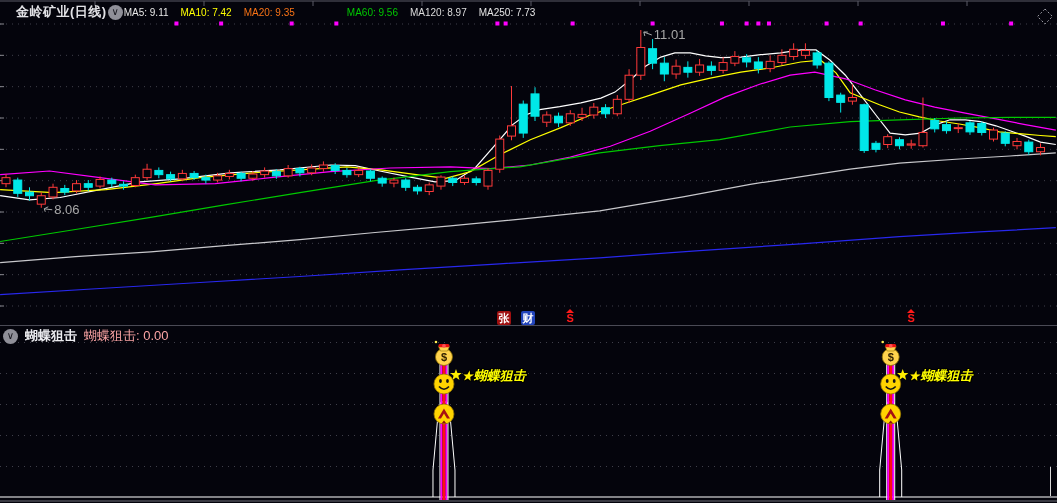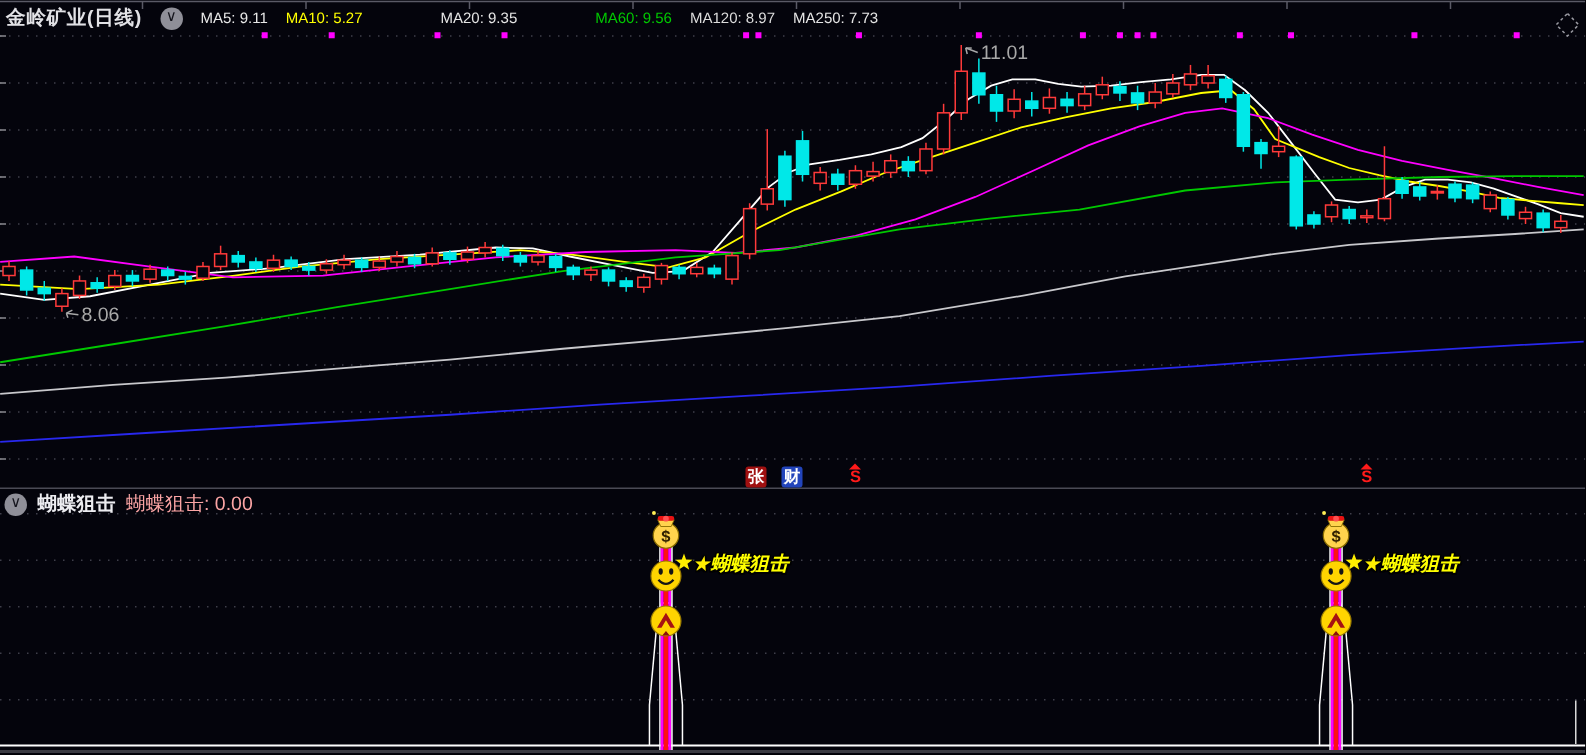--- a/index.html
+++ b/index.html
@@ -1,18 +1,18 @@
 <!DOCTYPE html>
 <html><head>
 <meta charset="utf-8">
 <style>
   html,body{margin:0;padding:0;background:#000;}
   .app{position:relative;width:1057px;height:503px;background:#04040c;overflow:hidden;
        font-family:"Liberation Sans",sans-serif;}
-  .top-bar{position:absolute;left:4px;top:3px;height:18px;display:flex;align-items:center;gap:12px;z-index:5;}
+  .top-bar{position:absolute;left:16px;top:3px;height:18px;display:flex;align-items:center;gap:1px;z-index:5;}
   .title{font-size:13px;font-weight:bold;color:#e2e2e6;letter-spacing:0.5px;white-space:nowrap;}
   .chev-icon{width:15px;height:15px;border-radius:50%;background:#8f8f98;color:#14141c;font-size:10px;
              line-height:14px;text-align:center;flex:0 0 auto;}
   .legend{display:flex;align-items:center;gap:12px;}
   .legend span{font-size:10px;white-space:nowrap;}
   .sub-bar{position:absolute;left:3px;top:327px;height:18px;display:flex;align-items:center;gap:7px;z-index:5;}
   .sub-name{font-size:13px;font-weight:bold;color:#ececf0;}
   .sub-val{font-size:13px;color:#fca5a5;}
   svg{position:absolute;left:0;top:0;}
   .badge{position:absolute;width:14px;height:14px;font-size:11px;font-weight:bold;color:#fff;
@@ -27,22 +27,22 @@
 </style>
 </head>
 <body>
 
 <div class="app">
   <div class="top-bar">
     <span class="title">金岭矿业(日线)</span>
     <span class="chev-icon">∨</span>
     <span class="legend">
         <span style="color: rgb(232, 232, 232);">MA5: 9.11</span>
-        <span style="color: rgb(255, 255, 0);">MA10: 5.27</span>
-        <span style="color: #e5e5e5; margin-left: 40px;">MA20: 9.35</span>
+        <span style="color: rgb(255, 255, 0);">MA10: 7.42</span>
+        <span style="color: #f97316;">MA20: 9.35</span>
         <span style="color: rgb(0, 200, 0); margin-left: 40px;">MA60: 9.56</span>
         <span style="color: rgb(220, 220, 220);">MA120: 8.97</span>
         <span style="color: #e5e5e5;">MA250: 7.73</span>
       </span>
   </div>
 
   <svg id="chart" width="1057" height="503">
       <g>
         <line x1="0" y1="1" x2="1057" y2="1" stroke="#5a5a66" stroke-width="1"></line>
         <line x1="95" y1="1" x2="95" y2="6" stroke="#5a5a66" stroke-width="1"></line>

